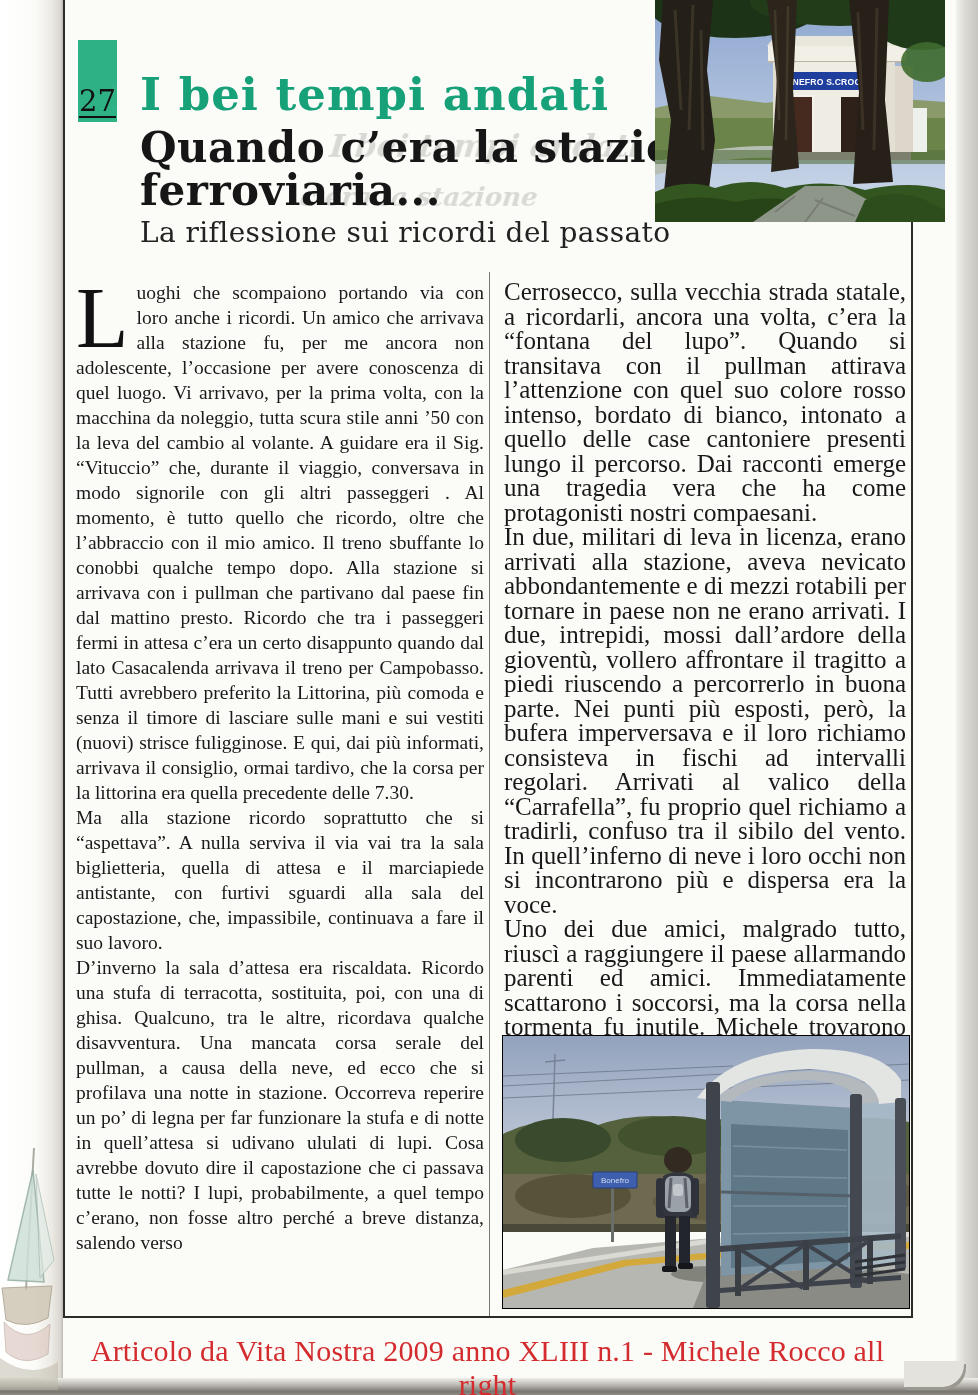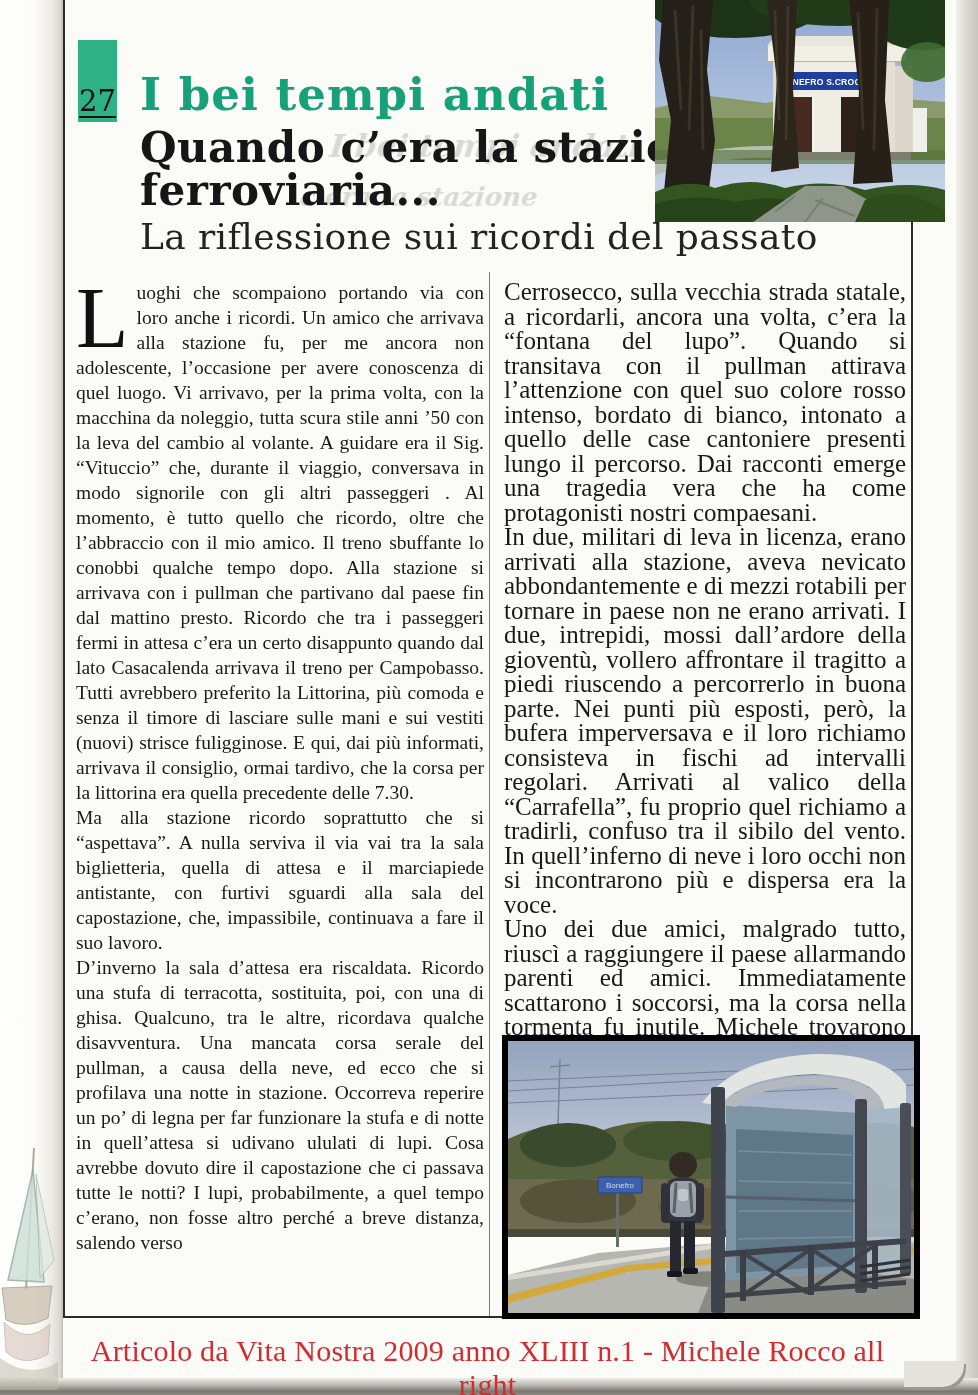--- a/index.html
+++ b/index.html
@@ -24,35 +24,35 @@
     display:flex;align-items:flex-end;justify-content:center;margin-top:40px;}
   .pagenum{font-family:"DejaVu Serif",serif;font-size:29px;color:#111;
     border-bottom:2px solid #111;line-height:1.05;margin-bottom:4px;}
   .speck{position:absolute;width:4px;height:4px;background:#35b289;border-radius:1px;}
   
   .kicker{position:absolute;left:140px;top:68px;font-family:"DejaVu Serif","Liberation Serif",serif;
     font-weight:700;font-size:45px;letter-spacing:1px;color:#16a179;}
   .headline{position:absolute;left:140px;top:126px;font-family:"DejaVu Serif","Liberation Serif",serif;
     font-weight:700;font-size:42px;line-height:43px;color:#161616;letter-spacing:.5px;}
   .deck{position:absolute;left:140px;top:216px;font-family:"DejaVu Serif","Liberation Serif",serif;
-    font-weight:400;font-size:36px;color:#222;letter-spacing:.4px;}
+    font-weight:400;font-size:28px;color:#222;letter-spacing:.4px;}
   .ghost{position:absolute;font-family:"DejaVu Serif",serif;font-style:italic;font-weight:700;
     color:#c6c8c2;opacity:.65;filter:blur(.6px);transform:skewX(-6deg);pointer-events:none;}
   
   .col{position:absolute;text-align:justify;color:#191919;}
   .col-left{left:76px;top:280px;width:408px;font-size:19.5px;line-height:25px;}
   .col-right{left:504px;top:280px;width:402px;font-size:25px;line-height:24.5px;}
   .col p{margin:0;}
   .dropcap{float:left;font-family:"Liberation Serif",serif;font-size:86px;line-height:68px;
     padding:4px 8px 0 0;color:#111;}
   .author{text-align:right;font-style:italic;margin-top:2px;padding-right:6px;}
   
   .photo{position:absolute;overflow:hidden;}
   .photo1{left:655px;top:0;width:290px;height:222px;}
-  .photo2{left:502px;top:1035px;width:406px;height:272px;border:6px solid #000000;}
+  .photo2{left:502px;top:1035px;width:406px;height:272px;border:1px solid #000000;}
   
   .footer-caption{position:absolute;left:63px;top:1334px;width:849px;text-align:center;
     font-family:"Liberation Serif",serif;font-size:30px;color:#d32b2e;letter-spacing:.2px;}
   
   .sketch{position:absolute;left:0;top:1140px;width:62px;height:250px;}
 </style>
 </head>
 <body>
 
 <div class="scan">

